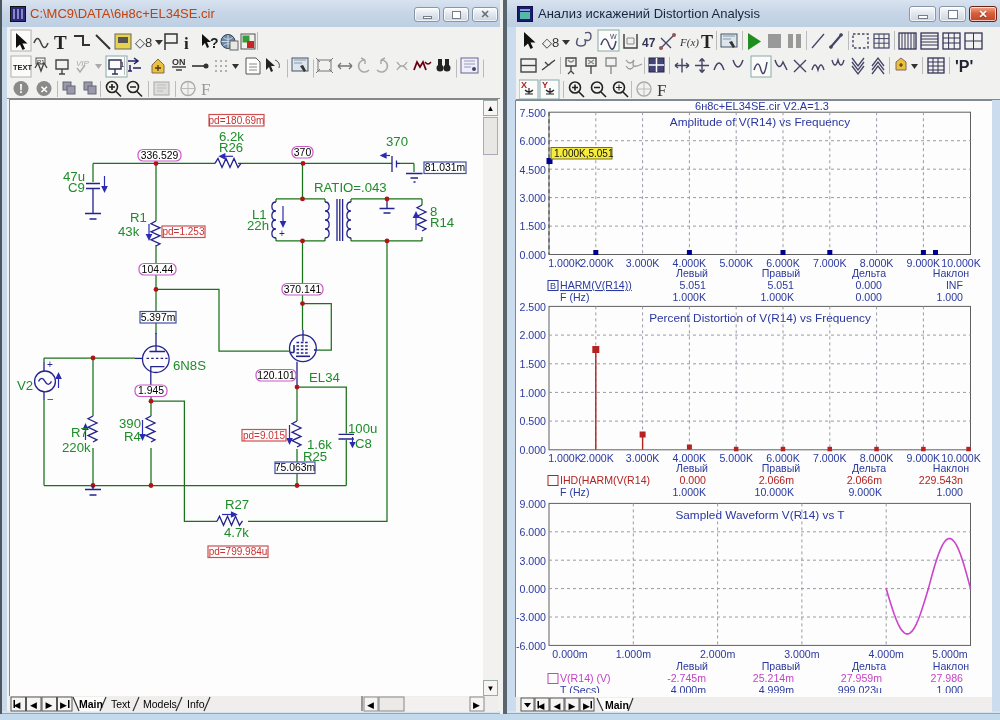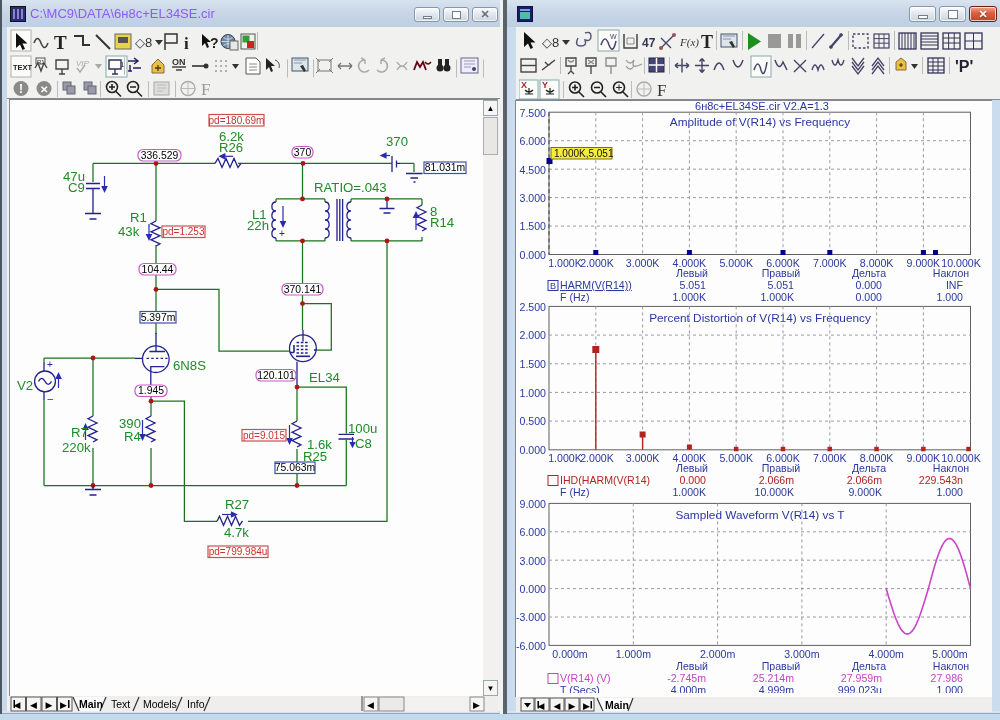--- a/index.html
+++ b/index.html
@@ -9,21 +9,21 @@
 <body>
 
 <div class="abs" id="lwin" style="left:0;top:0;width:503px;height:714px;background:#f1f1f0">
   <div class="abs" style="left:0;top:0;width:2px;height:714px;background:#4c565e"></div>
   <div class="abs" style="left:2px;top:27px;width:5px;height:687px;background:#c9d9ea"></div>
   <div class="abs" style="left:2px;top:711px;width:498px;height:3px;background:#d8e2ee;border-bottom:1px solid #93a5b8"></div>
   <div class="tbar" style="left:2px;top:0;width:498px;height:27px"></div>
   <div class="abs" style="left:10px;top:6px;width:16px;height:16px;background:#2b2b7a;border:1px solid #111;">
     <div class="abs" style="left:2px;top:2px;width:10px;height:10px;background:repeating-linear-gradient(90deg,#8888c8 0 2px,#2b2b7a 2px 4px)"></div>
   </div>
-  <div class="abs" style="left:30px;top:6px;font-size:13px;color:#8b5cf6">C:\MC9\DATA\6н8с+EL34SE.cir</div>
+  <div class="abs" style="left:30px;top:6px;font-size:13px;color:#c2410c">C:\MC9\DATA\6н8с+EL34SE.cir</div>
   <div class="btn3" style="left:414px;top:7px;width:26px;height:15px">
       <div class="abs" style="left:8px;top:8px;width:9px;height:3px;background:#fff;border:1px solid #767d88"></div>
     </div>
   <div class="btn3" style="left:443px;top:7px;width:26px;height:15px">
       <div class="abs" style="left:8px;top:3px;width:9px;height:8px;background:#fff;border:1px solid #767d88"></div>
     </div>
   <div class="btn3" style="left:472px;top:7px;width:26px;height:15px;color:#6a717c;font-size:11px;font-weight:bold;text-align:center;line-height:13px">✕</div>
 
   <div class="abs" style="left:7px;top:27px;width:493px;height:72px;background:#f1f1f0;border-bottom:1px solid #888"></div>
   <svg id="ltb1" class="abs" style="left:8px;top:28px" width="492" height="26" viewBox="8 28 492 26">
@@ -405,20 +405,21 @@
 </div>
 
 <div class="abs" id="rwin" style="left:503px;top:0;width:497px;height:714px;background:#f1f1f0">
   <div class="abs" style="left:0;top:0;width:4px;height:714px;background:#59646c"></div>
   <div class="abs" style="left:4px;top:0;width:9px;height:714px;background:#cadcee"></div>
   <div class="tbar" style="left:4px;top:0;width:493px;height:27px"></div>
   <div class="abs" style="left:14px;top:6px;width:16px;height:16px;background:#1a1a6e;border:1px solid #101050">
     <div class="abs" style="left:2px;top:5px;width:10px;height:7px;background:#56b8a8"></div>
     <div class="abs" style="left:2px;top:2px;width:10px;height:2px;background:#8899dd"></div>
   </div>
+  <div class="abs" style="left:35px;top:6px;font-size:13px;color:#16263f">Анализ искажений Distortion Analysis</div>
   <div class="btn3" style="left:406px;top:6px;width:27px;height:16px">
       <div class="abs" style="left:8px;top:8px;width:10px;height:4px;background:#fff;border:1px solid #767d88"></div>
     </div>
   <div class="btn3" style="left:436px;top:6px;width:27px;height:16px">
       <div class="abs" style="left:8px;top:3px;width:10px;height:9px;background:#fff;border:1px solid #767d88"></div>
     </div>
   <div class="btn3" style="left:466px;top:6px;width:28px;height:16px;background:linear-gradient(#f0a590,#d95f3d 45%,#c44325);border:1px solid #6e2012;color:#fff;font-size:11px;font-weight:bold;text-align:center;line-height:14px;text-shadow:0 1px 1px #7a2a12">✕</div>
 
   <div class="abs" style="left:13px;top:27px;width:484px;height:73px;background:#f1f1f0;border-bottom:1px solid #888"></div>
   <svg id="rtb1" class="abs" style="left:16px;top:28px" width="481" height="26" viewBox="519 28 481 26">

